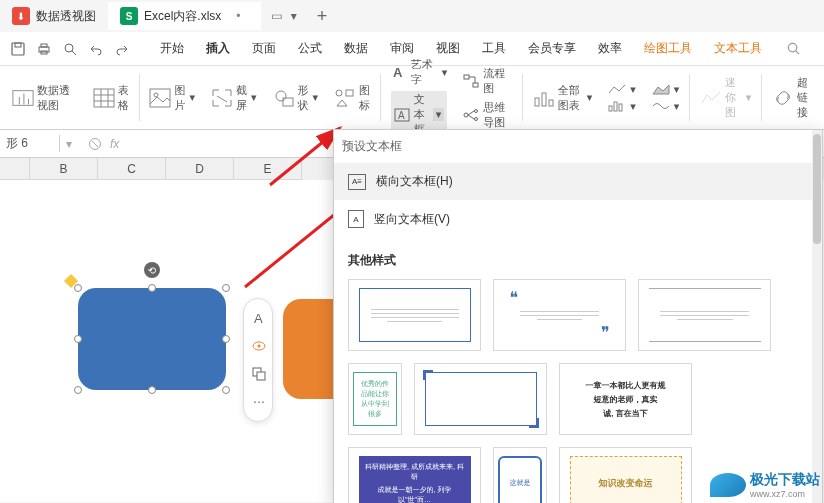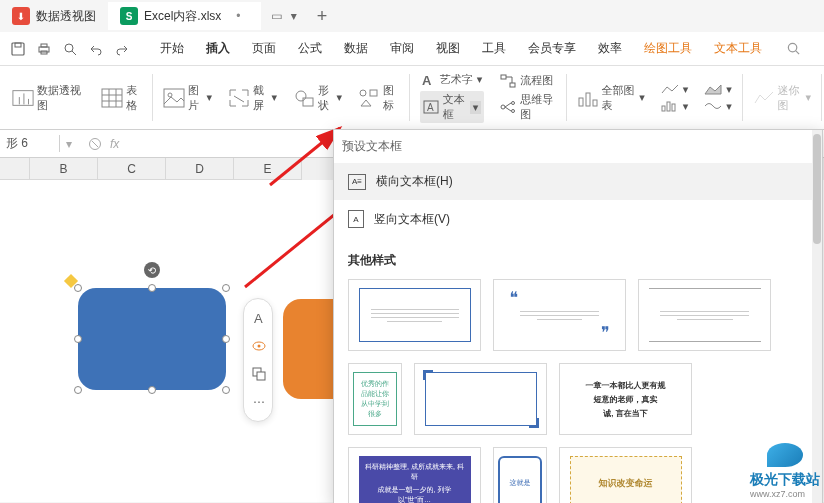--- a/index.html
+++ b/index.html
@@ -81,21 +81,21 @@
     .card-4 .card-inner { border: 1px solid #4aa889; color: #4aa889; font-size: 7px; text-align: center; padding: 4px; }
     .card-5 .card-inner { border: 1px solid #3e6db5; position: relative; }
     .card-5 .corner-a { position: absolute; left: -3px; top: -3px; width: 10px; height: 10px; border-left: 2px solid #3e6db5; border-top: 2px solid #3e6db5; }
     .card-5 .corner-b { position: absolute; right: -3px; bottom: -3px; width: 10px; height: 10px; border-right: 2px solid #3e6db5; border-bottom: 2px solid #3e6db5; }
     
     .card-6 .card-inner { color: #333; font-size: 8px; font-weight: bold; text-align: center; }
     .card-7 .card-inner { background: #4a4aa8; color: #fff; font-size: 7px; text-align: center; padding: 4px; }
     .card-8 .card-inner { border: 2px solid #3e6db5; border-radius: 6px; color: #3e6db5; font-size: 7px; padding: 2px; }
     .card-9 .card-inner { background: #fef8e8; border: 1px dashed #d4a840; color: #b08830; font-size: 9px; font-weight: bold; }
     
-    .watermark { position: absolute; right: 4px; bottom: 4px; z-index: 200; display: flex; align-items: center; gap: 4px; flex-direction: column; }
+    .watermark { position: absolute; right: 4px; bottom: 4px; z-index: 200; display: flex; align-items: center; gap: 4px; }
     .wm-logo { width: 36px; height: 24px; background: linear-gradient(135deg, #3eb0e8, #1a7db8); border-radius: 50% 50% 50% 0; position: relative; }
     .wm-text { display: flex; flex-direction: column; font-size: 10px; }
     .wm-main { color: #1a7db8; font-weight: bold; font-size: 14px; }
     .wm-sub { color: #888; font-size: 9px; }
     
     .scrollbar-v { position: absolute; right: 0; top: 0; bottom: 0; width: 10px; background: #f0f0f0; }
     .scrollbar-thumb { position: absolute; right: 1px; top: 4px; width: 8px; height: 110px; background: #c8c8c8; border-radius: 4px; }
     
     svg { display: block; }
   </style>
@@ -350,20 +350,28 @@
         <svg width="22" height="20">
           <path d="M2 15 L7 7 L12 12 L20 4" fill="none" stroke="#aaa"></path>
         </svg>
       </div>
     <div class="ribbon-bottom-row" style="opacity:0.4">
         <span>迷你图</span>
         <span>▾</span>
       </div>
   </div>
   <div class="ribbon-sep"></div>
+  <div class="ribbon-group">
+    <div class="ribbon-icon">
+        <svg width="22" height="20">
+          <path d="M6 14 a4 4 0 0 1 0-6 l3-3 a4 4 0 0 1 6 6 M16 6 a4 4 0 0 1 0 6 l-3 3 a4 4 0 0 1 -6 -6" fill="none" stroke="#888"></path>
+        </svg>
+      </div>
+    <span>超链接</span>
+  </div>
 </div>
 
 <div class="formula-bar">
   <div class="name-box">形 6</div>
   <span style="color:#aaa;padding:0 6px">▾</span>
   <div class="formula-icons">
     <span>
         <svg width="14" height="14" viewBox="0 0 14 14">
           <circle cx="7" cy="7" r="5.5" fill="none" stroke="#aaa"></circle>
           <line x1="4" y1="4" x2="10" y2="10" stroke="#aaa"></line>

